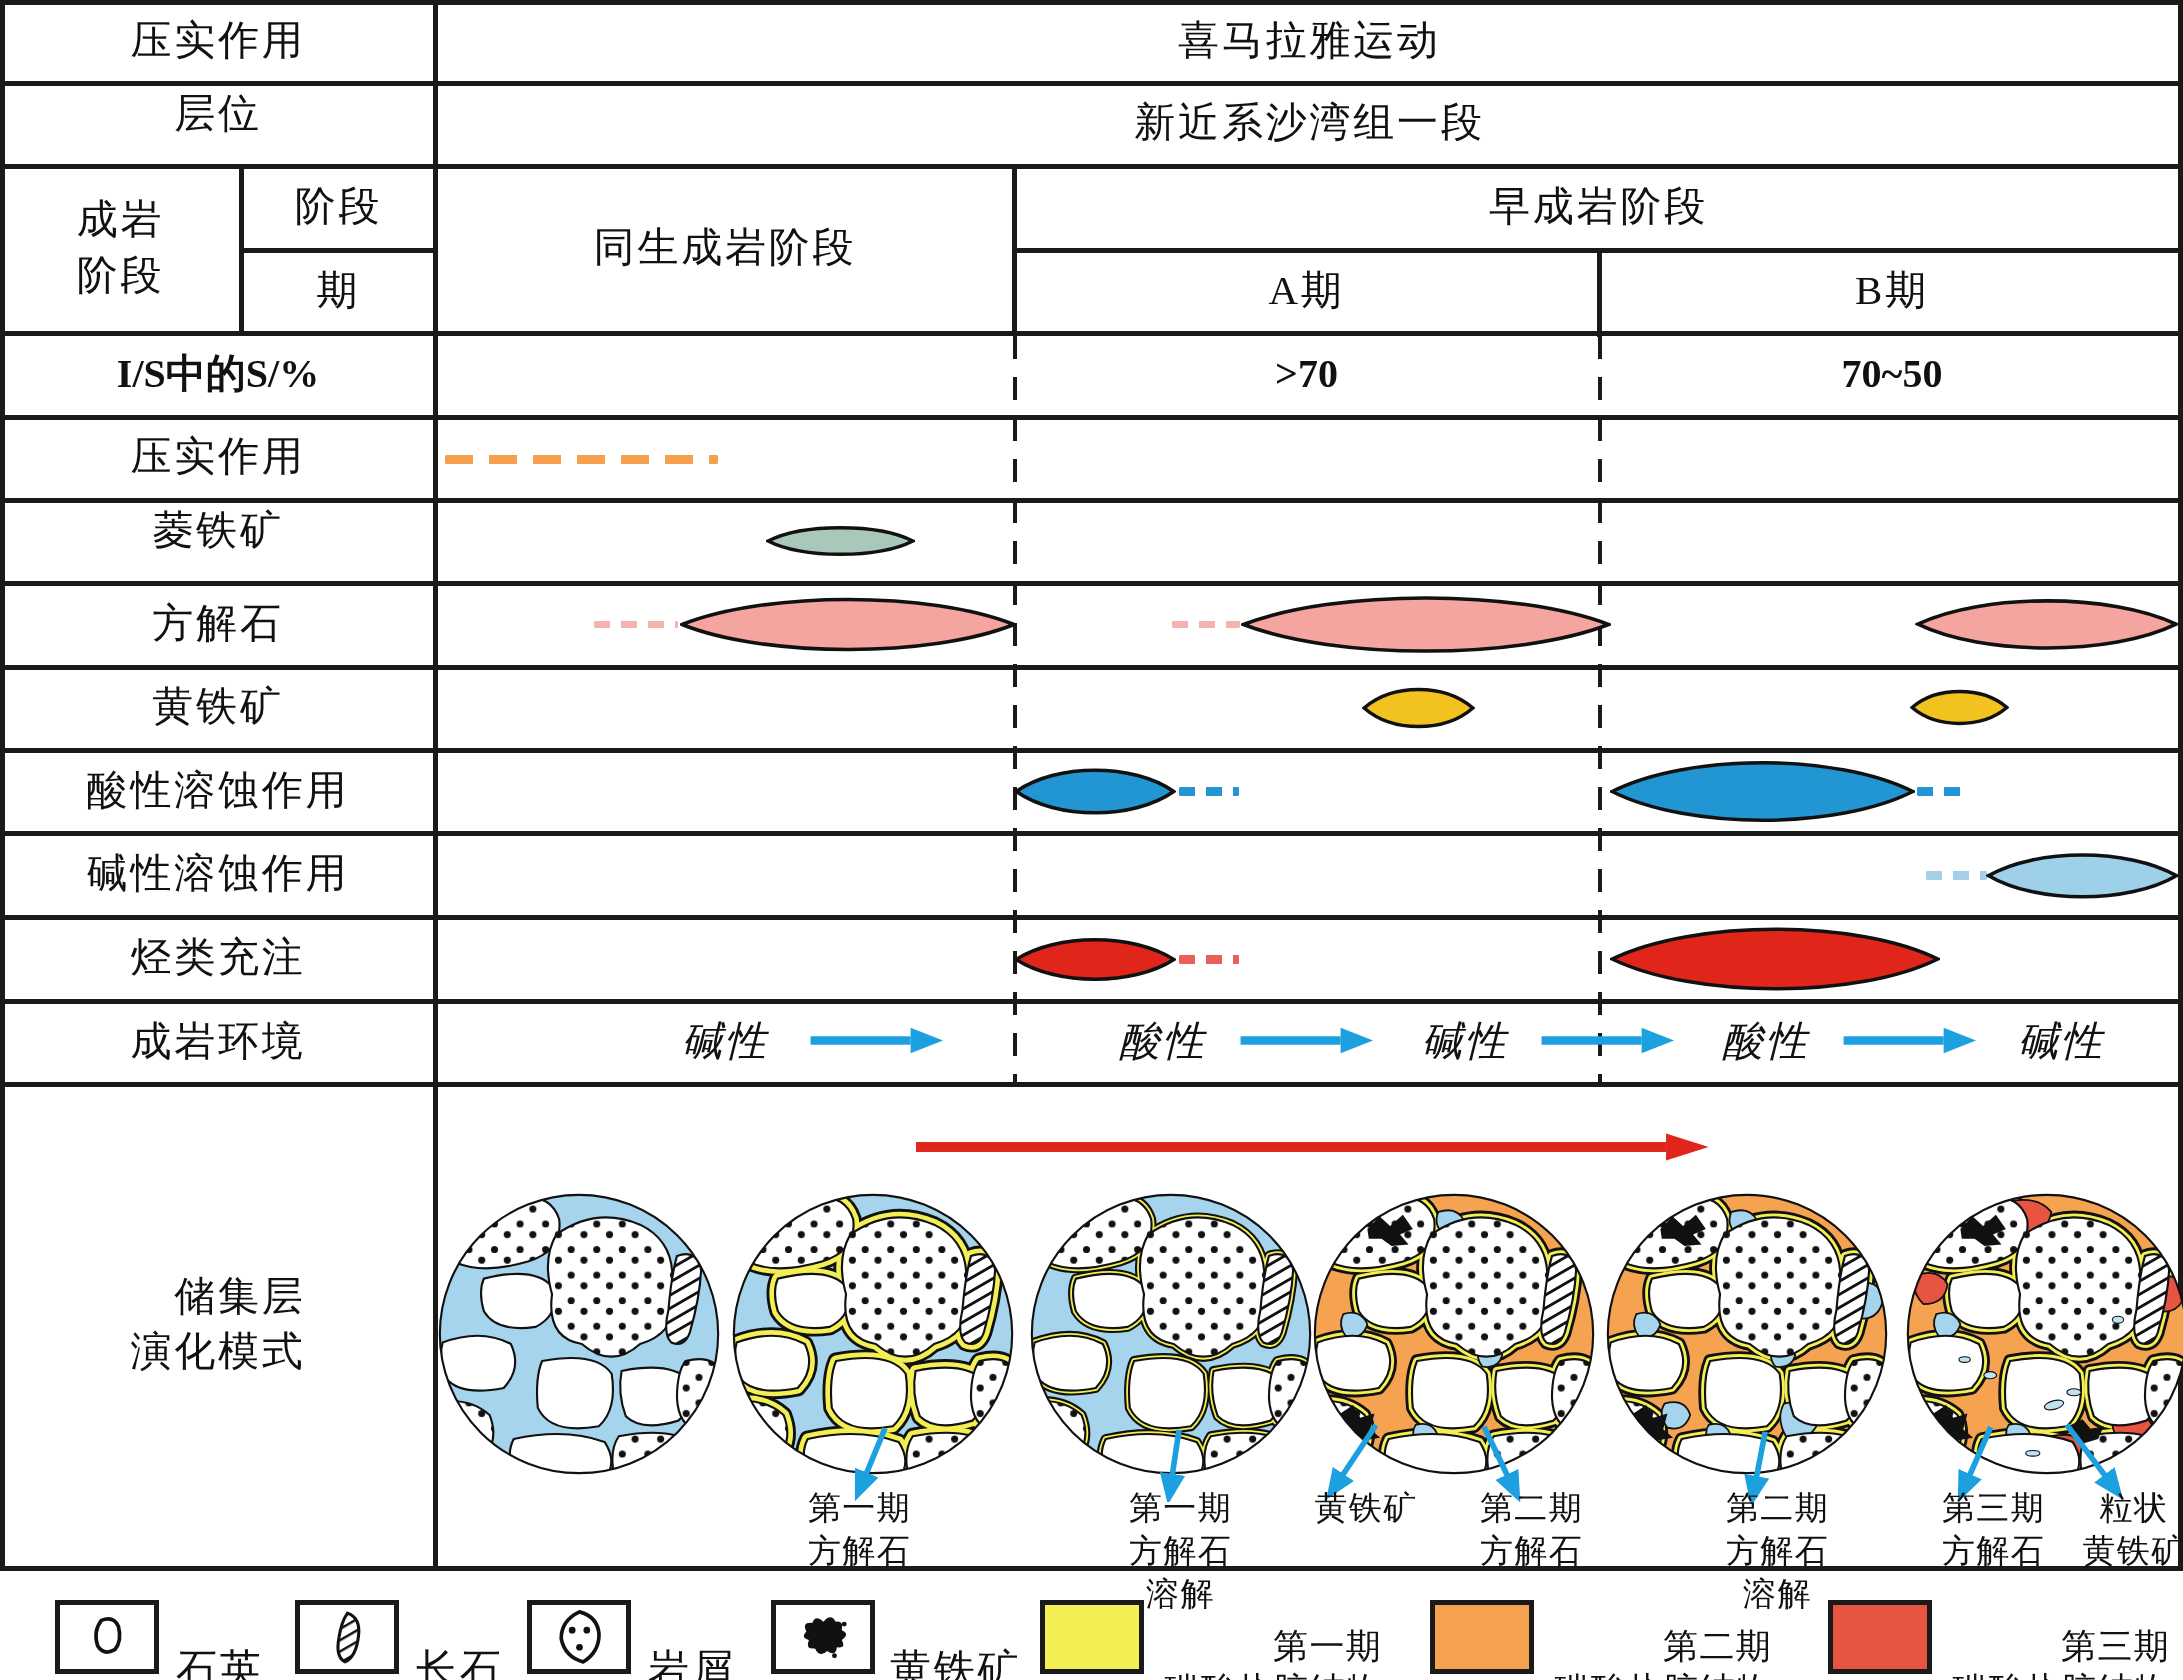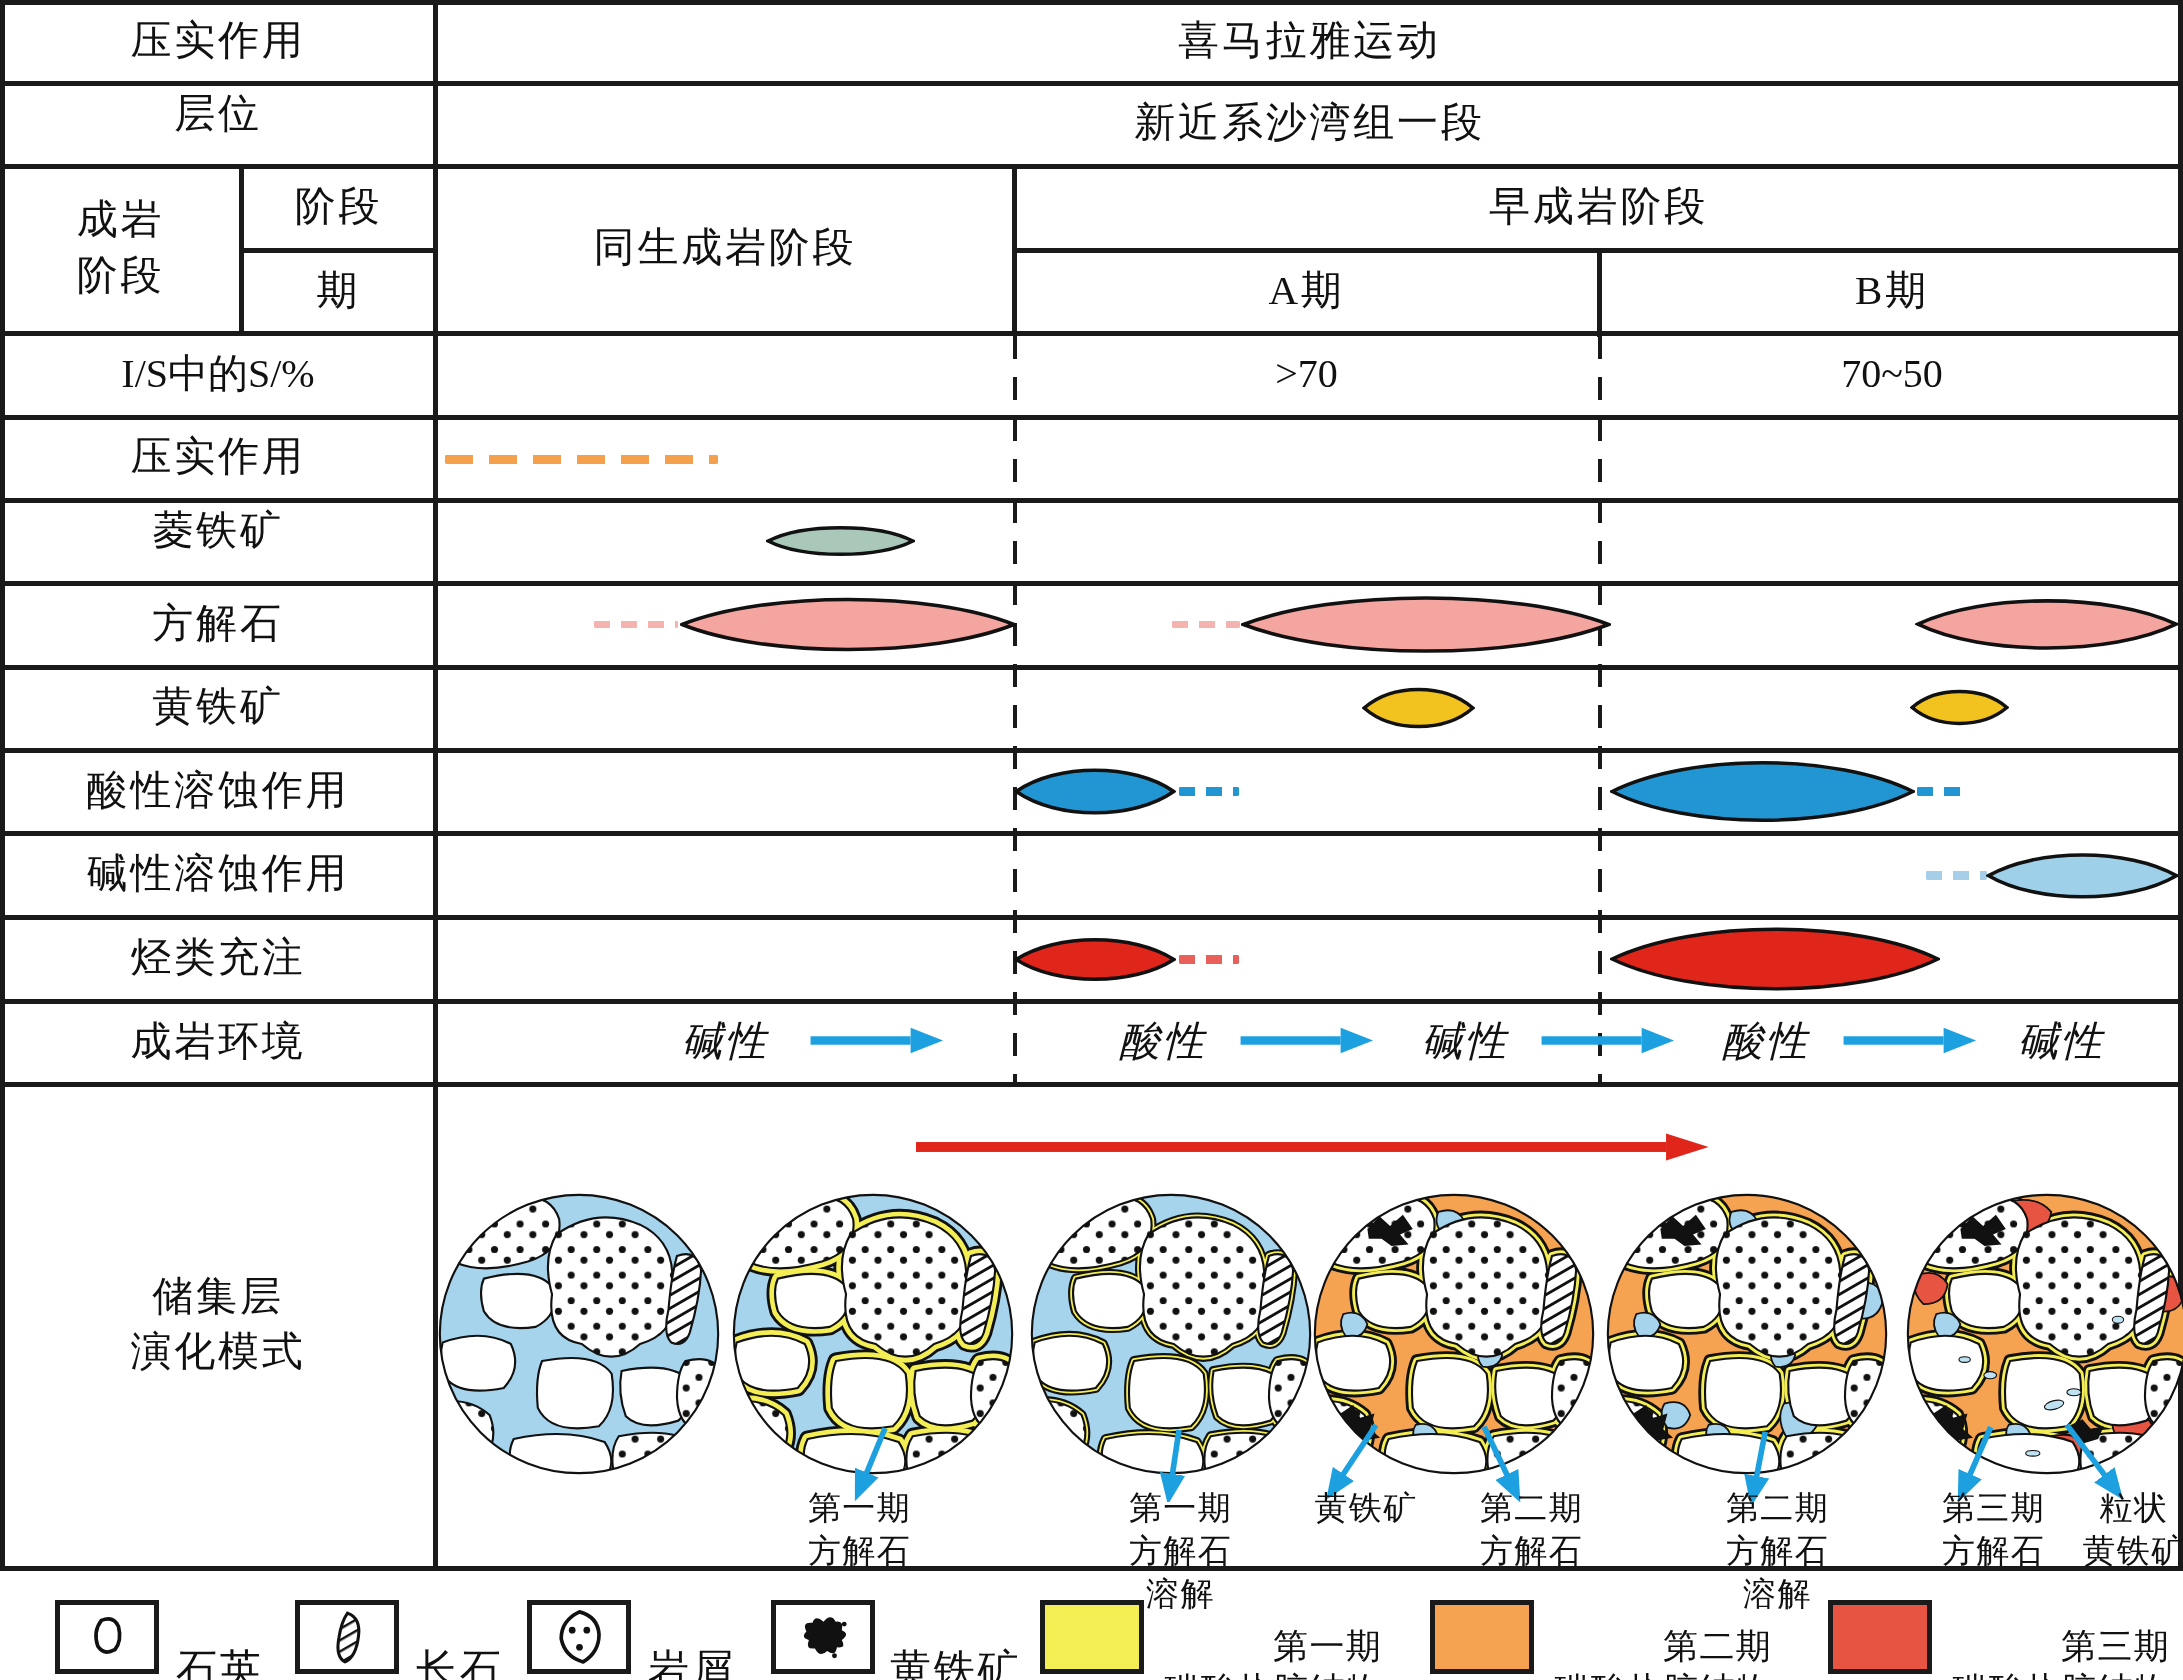--- a/index.html
+++ b/index.html
@@ -5,22 +5,22 @@
   html,body{margin:0;padding:0;background:#fff;}
   #app{position:relative;width:2183px;height:1680px;background:#fff;overflow:hidden;
        font-family:"Liberation Serif","DejaVu Serif",serif;color:#111;}
   .hline,.vline{position:absolute;background:#1a1a1a;}
   .hline{height:5px;}
   .vline{width:5px;}
   .vdash{position:absolute;width:4.3px;
          background:repeating-linear-gradient(to bottom,#1a1a1a 0 23px,transparent 23px 41px);}
   .cell{position:absolute;display:flex;align-items:center;justify-content:center;
         text-align:center;font-size:41px;letter-spacing:2.8px;}
-  .cell.small{font-size:40px;}
-  .pre{white-space:pre-line;line-height:1.35;}
+  .cell.small{font-size:40px;font-weight:bold;}
+  .pre{white-space:pre-line;line-height:1.35;text-align:right;}
   .lens{position:absolute;}
   .dash{position:absolute;border-radius:1.4px;}
   .envlabel{position:absolute;width:156px;height:84px;display:flex;align-items:center;
         justify-content:center;font-size:41px;letter-spacing:2.8px;font-style:italic;}
   .envarrow{position:absolute;}
   .circlepic{position:absolute;width:284px;height:284px;}
   .caption{position:absolute;font-size:33px;line-height:1.3;text-align:center;
         white-space:pre-line;letter-spacing:1.4px;}
   .legendbox{position:absolute;width:104px;height:74px;border:5px solid #1a1a1a;
         box-sizing:border-box;display:flex;align-items:center;justify-content:center;background:#fff;}

